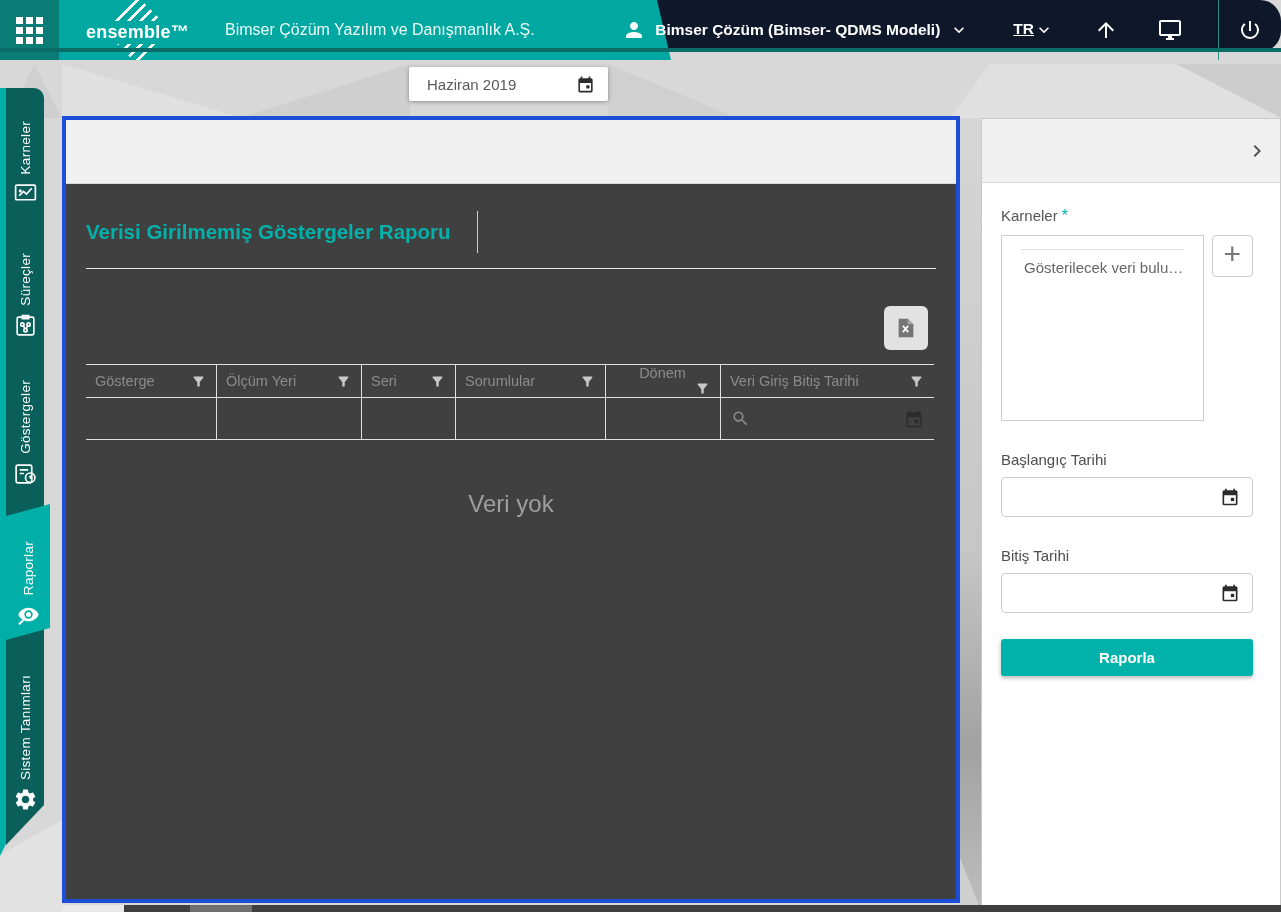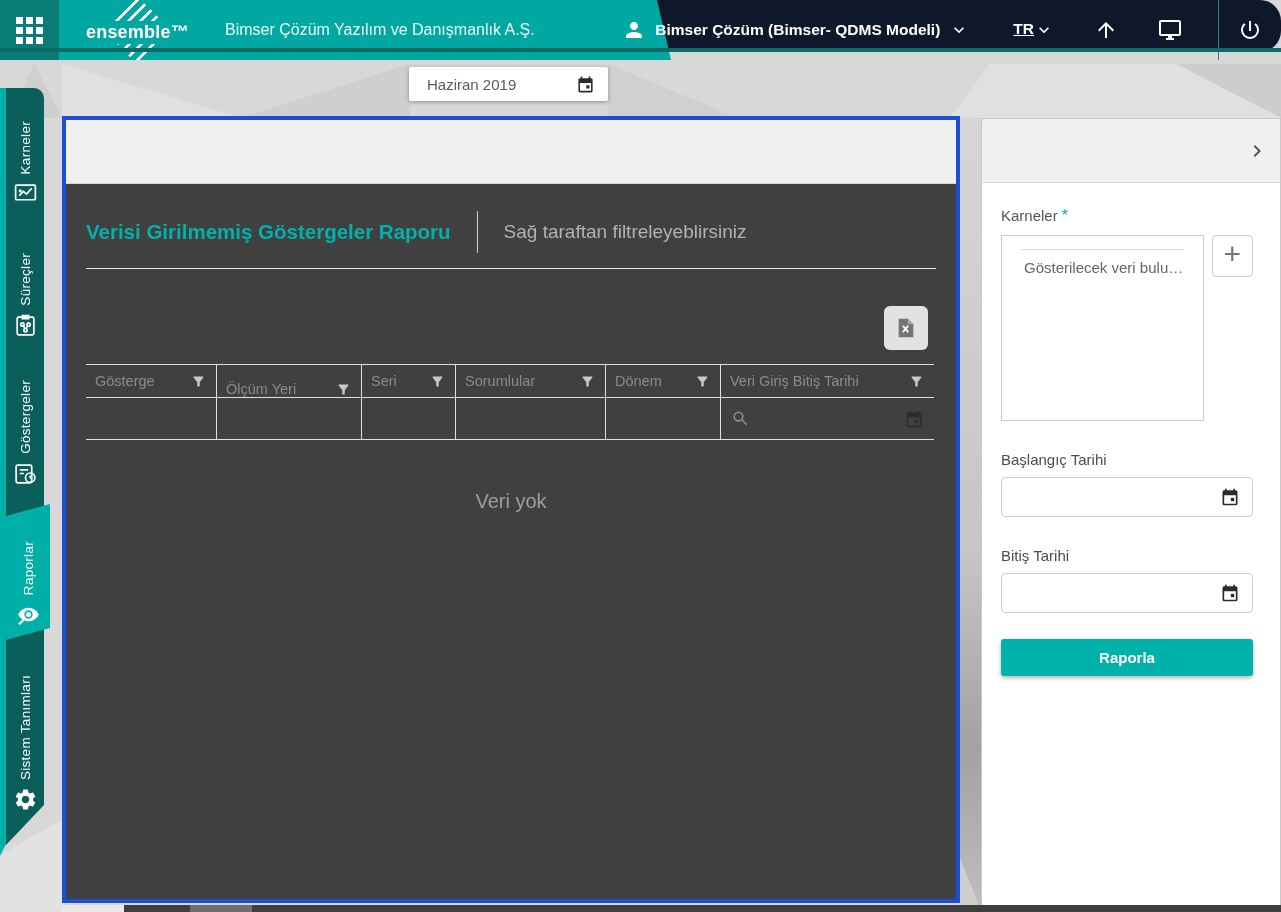--- a/index.html
+++ b/index.html
@@ -73,24 +73,24 @@
   .grid-table { margin:14px 30px 0 20px; width:848px; }
   .gt-row { display:flex; }
   .gt-hcell { height:34px; display:flex; align-items:center; border-top:1px solid #e0e0e0; border-bottom:1px solid #e0e0e0;
               border-right:1px solid #e0e0e0; padding:0 10px 0 9px; }
   .gt-hcell:last-child { border-right:none;gap:16px; }
   .gt-hlabel { color:#8b8b8b; font-size:14.5px; white-space:nowrap; overflow:hidden; }
   .funnel { width:15px; height:15px; margin-left:auto; flex:none; cursor:pointer; }
   .gt-fcell { height:42px; display:flex; align-items:center; border-bottom:1px solid #e0e0e0;
               border-right:1px solid #e0e0e0; padding:0 10px; cursor:text; }
   .gt-fcell:last-child { border-right:none; }
-  .c0{width:131px;} .c1{width:145px;align-items:flex-end;} .c2{width:94px;} .c3{width:150px;} .c4{width:115px;} .c5{width:213px;}
+  .c0{width:131px;} .c1{width:145px;} .c2{width:94px;} .c3{width:150px;} .c4{width:115px;flex-direction:column;} .c5{width:213px;}
   .search-icon { width:19px; height:19px; fill:#8a8a8a; }
   .fcal { margin-left:auto; width:20px; height:20px; fill:#2c2c2c; cursor:pointer; }
-  .empty-text { text-align:center; color:#9e9e9e; font-size:20px; margin-top:50px; }
+  .empty-text { text-align:center; color:#9e9e9e; font-size:24px; margin-top:50px; }
 
   
   .gap-band { position:absolute; left:960px; top:118px; width:21px; height:787px; z-index:4;
               background:linear-gradient(#d6d6d6 0%, #c6c6c6 55%, #a2a2a2 80%, #bdbdbd 100%); }
   .gap-light-tri { position:absolute; left:960px; top:858px; width:21px; height:47px; background:#cfcfcf;
                    clip-path:polygon(0 0,90% 100%,0 100%); z-index:5; }
 
   
   .right-panel { position:absolute; left:981px; top:118px; width:300px; height:794px; background:#fff;
                  border:1px solid #c9c9c9; z-index:5; }
@@ -239,21 +239,20 @@
       <path d="M19.14 12.94c.04-.3.06-.61.06-.94 0-.32-.02-.64-.07-.94l2.03-1.58a.49.49 0 0 0 .12-.61l-1.92-3.32a.488.488 0 0 0-.59-.22l-2.39.96c-.5-.38-1.03-.7-1.62-.94l-.36-2.54a.484.484 0 0 0-.48-.41h-3.84c-.24 0-.43.17-.47.41l-.36 2.54c-.59.24-1.13.57-1.62.94l-2.39-.96c-.22-.08-.47 0-.59.22L2.74 8.87c-.12.21-.08.47.12.61l2.03 1.58c-.05.3-.09.63-.09.94s.02.64.07.94l-2.03 1.58a.49.49 0 0 0-.12.61l1.92 3.32c.12.22.37.29.59.22l2.39-.96c.5.38 1.03.7 1.62.94l.36 2.54c.05.24.24.41.48.41h3.84c.24 0 .44-.17.47-.41l.36-2.54c.59-.24 1.13-.56 1.62-.94l2.39.96c.22.08.47 0 .59-.22l1.92-3.32c.12-.22.07-.47-.12-.61l-2.01-1.58zM12 15.6c-1.98 0-3.6-1.62-3.6-3.6s1.62-3.6 3.6-3.6 3.6 1.62 3.6 3.6-1.62 3.6-3.6 3.6z"></path>
     </svg>
   </div>
 </div>
 
 <div class="main-panel">
   <div class="panel-head"></div>
   <div class="title-row">
     <span class="report-title">Verisi Girilmemiş Göstergeler Raporu</span>
     <span class="title-div"></span>
-    <span class="report-hint">Sağ taraftan filtreleyeblirsiniz</span>
   </div>
   <div class="title-hr"></div>
   <div class="excel-row">
     <div class="excel-btn">
       <svg class="excel-icon" viewBox="0 0 24 24">
         <path d="M4 2h10l6 6v14H4z" fill="#757575"></path>
           <path d="M14 2l6 6h-6z" fill="#a8a8a8"></path>
         <path d="M8.6 9.5l5.8 7M14.4 9.5l-5.8 7" stroke="#fff" stroke-width="1.9"></path>
       </svg>
     </div>

